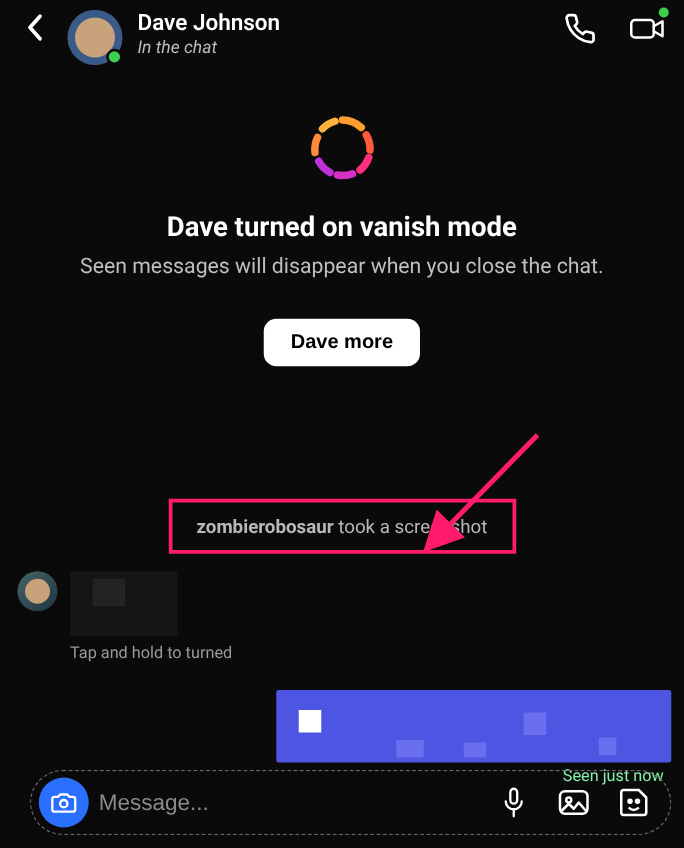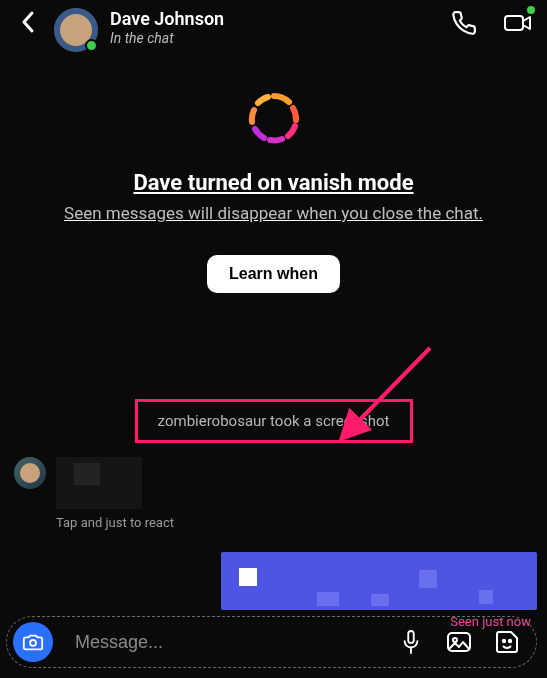--- a/index.html
+++ b/index.html
@@ -33,21 +33,21 @@
     width: 13px; height: 13px; border-radius: 50%;
     background: #3ccf4e; border: 2px solid #0a0a0a;
   }
   .name-block { display:flex; flex-direction:column; line-height:1.2;}
   .name { font-weight:600; font-size:18px;}
   .status { font-size:14px; color:#bdbdbd;font-style:italic;}
   .header-right { margin-left:auto; display:flex; align-items:center; gap:24px;}
   .icon-btn { width:30px; height:30px; display:flex; align-items:center; justify-content:center; cursor:pointer;}
   .video-wrap { position:relative;}
   .video-wrap .dot { position:absolute; top:-2px; right:-2px; width:8px;height:8px;border-radius:50%;background:#3ccf4e;}
-  .vanish-block { text-align:center; padding: 28px 12px 10px; text-decoration: underline;}
+  .vanish-block { text-align:center; padding: 28px 12px 10px;}
   .vanish-ring {
     width:60px; height:60px; border-radius:50%;
     margin: 0 auto 22px;
     position:relative;
   }
   .vanish-ring svg { width:60px;height:60px; display:block;}
   .vanish-title { font-size:22px; font-weight:700; margin-bottom:8px;}
   .vanish-sub { font-size:17px; color:#bfbfbf; margin-bottom:32px;}
   .learn-btn {
     display:inline-block; background:#fff; color:#000;
@@ -63,21 +63,21 @@
   }
   .screenshot-notice {
     margin: 96px auto 14px;
     width: 278px;
     border: 3px solid #ff1b6b;
     text-align:center;
     padding: 10px 6px;
     font-size:15px;
     color:#b8b8b8;
   }
-  .screenshot-notice .user { font-weight:400;}
+  .screenshot-notice .user { font-weight:700;}
   .msg-row { display:flex; align-items:flex-start; gap:10px; padding: 0 14px;}
   .msg-row.left { justify-content:flex-start;}
   .msg-row.right { justify-content:flex-end; padding-right:10px;}
   .small-avatar {
     width:32px;height:32px;border-radius:50%;
     background: linear-gradient(135deg,#466,#234);
     flex:none;
     position:relative; overflow:hidden;
   }
   .small-avatar .f{position:absolute;inset:6px;border-radius:50%;background:#c8a27a;}
@@ -91,29 +91,29 @@
   .redact-blue {
     width:316px; height:58px;
     background:#4f55e3;
     border-radius:2px;
     position:relative;
     margin-top:4px;
   }
   .redact-blue .sq{position:absolute;background:#fff;}
   .redact-blue .s1{left:18px;top:16px;width:18px;height:18px;}
   .redact-blue .sb{position:absolute;background:#6a6ff0;}
-  .seen { font-size:13px; color:#ec4899; text-align:right; padding: 4px 16px 0 0;}
+  .seen { font-size:13px; color:#86efac; text-align:right; padding: 4px 16px 0 0;}
   .composer {
-    position:absolute; left:6px; right:10px; bottom:10px;
+    position:absolute; left:24px; right:10px; bottom:10px;
     height:52px;
     border:1px dashed #6a6a6a;
     border-radius:26px;
     display:flex; align-items:center;
     padding:0 8px 0 6px;
-    gap:22px;
+    gap:8px;
   }
   .cam-btn {
     width:40px;height:40px;border-radius:50%;
     background:#2b6fff;
     display:flex;align-items:center;justify-content:center;
     flex:none; cursor:pointer;
   }
   .composer input {
     flex:1; background:transparent; border:0; outline:0;
     color:#fff; font-size:18px;
@@ -170,21 +170,21 @@
         <path d="M51 38 A22 22 0 0 1 44 48" stroke="#ff2e7e"></path>
         <path d="M38 51 A22 22 0 0 1 26 52" stroke="#d631c4"></path>
         <path d="M20 50 A22 22 0 0 1 11 41" stroke="#c030d8"></path>
         <path d="M8 34 A22 22 0 0 1 10 22" stroke="#ff8a3a"></path>
         <path d="M14 15 A22 22 0 0 1 24 9" stroke="#ffb13a"></path>
       </g>
     </svg>
   </div>
   <div class="vanish-title">Dave turned on vanish mode</div>
   <div class="vanish-sub">Seen messages will disappear when you close the chat.</div>
-  <button class="learn-btn">Learn when</button>
+  <button class="learn-btn">Dave more</button>
 </div>
 
 <svg class="annotation-arrow" viewBox="0 0 110 110">
   <defs>
     <marker id="ah" markerWidth="8" markerHeight="8" refX="6" refY="4" orient="auto">
       <path d="M0,0 L8,4 L0,8 z" fill="#ff1b6b"></path>
     </marker>
   </defs>
   <line x1="100" y1="8" x2="14" y2="96" stroke="#ff1b6b" stroke-width="4" marker-end="url(#ah)"></line>
 </svg>
@@ -192,21 +192,21 @@
 <div class="screenshot-notice">
   <span class="user">zombierobosaur</span><span> took a screenshot</span>
 </div>
 
 <div class="msg-row left">
   <div class="small-avatar">
         <span class="f"></span>
       </div>
   <div class="redact-dark"></div>
 </div>
-<div class="react-hint">Tap and just to react</div>
+<div class="react-hint">Tap and hold to turned</div>
 
 <div class="msg-row right">
   <div class="redact-blue">
     <span class="sq s1"></span>
     <span class="sb" style="left:96px;top:40px;width:22px;height:14px;"></span>
     <span class="sb" style="left:150px;top:42px;width:18px;height:12px;"></span>
     <span class="sb" style="left:198px;top:18px;width:18px;height:18px;"></span>
     <span class="sb" style="left:258px;top:38px;width:14px;height:14px;"></span>
   </div>
 </div>

